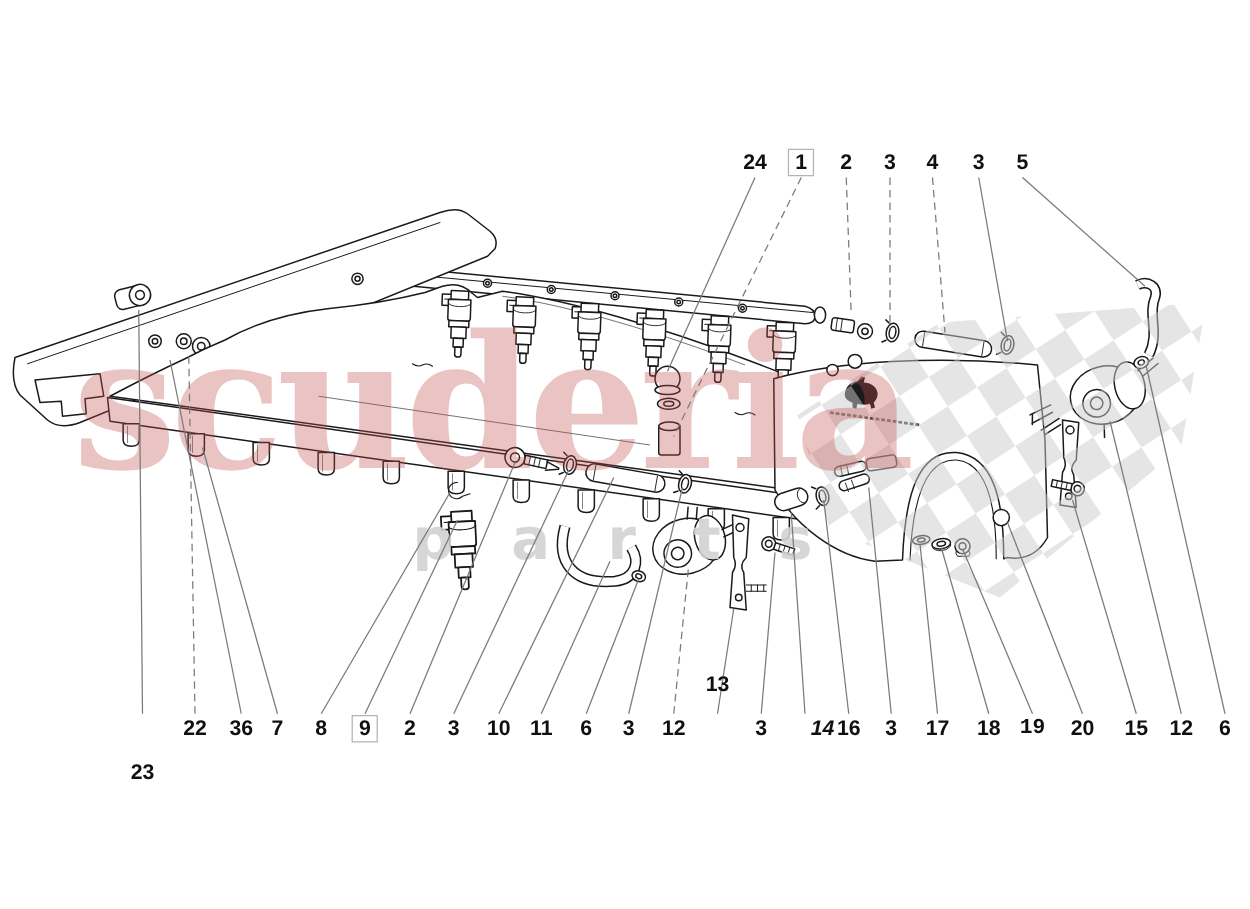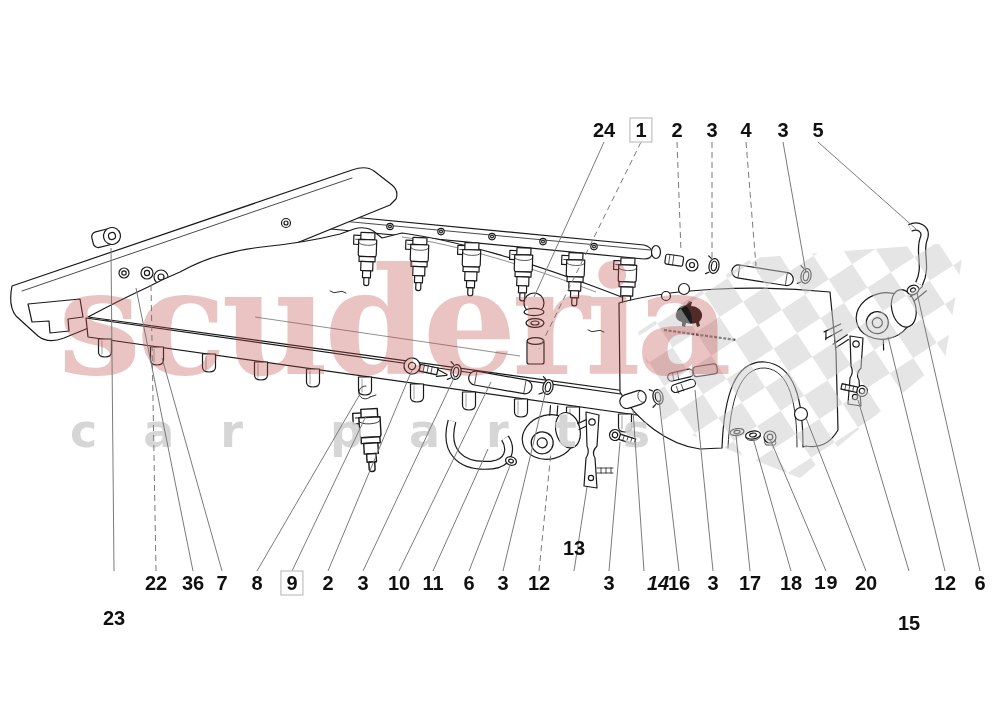--- a/index.html
+++ b/index.html
@@ -5,21 +5,21 @@
   html,body{margin:0;padding:0;background:#fff;}
   #stage{position:relative;width:1000px;height:727px;background:#fff;overflow:hidden;
          font-family:"Liberation Sans",sans-serif;}
   #art,#leaders{position:absolute;left:0;top:0;}
   .p{fill:#fff;stroke:#1a1a1a;stroke-width:1.2;stroke-linejoin:round;stroke-linecap:round;}
   .l{fill:none;stroke:#1a1a1a;stroke-width:0.9;stroke-linecap:round;}
   .thin{fill:none;stroke:#2a2a2a;stroke-width:0.7;opacity:.75;}
   .ink{fill:#1a1a1a;stroke:none;}
   .leader{stroke:#7a7a7a;stroke-width:1;}
   .leader.dash{stroke-dasharray:6 4;}
-  .callout{position:absolute;transform:translate(-50%,-50%);font-weight:bold;font-size:20px;
+  .callout{position:absolute;transform:translate(-50%,-50%);font-weight:bold;font-size:17px;
            color:#101010;letter-spacing:0;white-space:nowrap;}
   .callout.boxed{border:1px solid #b3b3b3;background:#fff;padding:0 5px;}
   #wm-brand{position:absolute;left:58px;top:248px;font-family:"DejaVu Serif",serif;font-weight:bold;
             font-size:148px;line-height:1;letter-spacing:-5px;color:#c24b4b;opacity:.33;pointer-events:none;}
   .wm-tag{position:absolute;top:408px;font-family:"DejaVu Sans",sans-serif;font-weight:bold;
           font-size:46px;line-height:1;color:#d2d2d2;opacity:.9;pointer-events:none;}
   #wm-tag-1{left:70px;letter-spacing:46px;}
   #wm-tag-2{left:330px;letter-spacing:46px;}
 </style>
 </head>
@@ -257,21 +257,20 @@
       <path d="M4,0 L17,2 L15,32 Q9,38 13,44 L15,70 L2,68 L4,42 Q8,36 5,30 Z"></path>
       <circle cx="10" cy="8" r="3.2"></circle>
         <circle cx="9" cy="61" r="2.6"></circle>
     </g>
     <use class="p" href="#boltdef" transform="translate(862,391) rotate(192)"></use>
 
     <polygon points="638,332 752,258 965,242 945,358 800,478 664,424" fill="url(#chk)" opacity="0.5"></polygon>
   </svg>
 
   <div id="wm-brand">scuderia</div>
-  <div id="wm-tag-1" class="wm-tag">car</div>
   <div id="wm-tag-2" class="wm-tag">parts</div>
 
   <svg id="leaders" width="1000" height="727" viewBox="0 0 1000 727">
       <line x1="604" y1="142" x2="534" y2="297" class="leader"></line>
       <line x1="641" y1="142" x2="539" y2="349" class="leader dash"></line>
       <line x1="677" y1="142" x2="681" y2="252" class="leader dash"></line>
       <line x1="712" y1="142" x2="712" y2="263" class="leader dash"></line>
       <line x1="746" y1="142" x2="756" y2="266" class="leader dash"></line>
       <line x1="783" y1="142" x2="806" y2="273" class="leader"></line>
       <line x1="818" y1="142" x2="916" y2="229" class="leader"></line>
@@ -323,16 +322,16 @@
     <div class="callout" style="left: 539px; top: 583px;">12</div>
     <div class="callout" style="left: 574px; top: 548px;">13</div>
     <div class="callout" style="left: 609px; top: 583px;">3</div>
     <div class="callout" style="left: 658px; top: 583px; font-style: italic;">14</div>
     <div class="callout" style="left: 679px; top: 583px;">16</div>
     <div class="callout" style="left: 713px; top: 583px;">3</div>
     <div class="callout" style="left: 750px; top: 583px;">17</div>
     <div class="callout" style="left: 791px; top: 583px;">18</div>
     <div class="callout" style="left: 826px; top: 583px; font-family: Liberation Mono, monospace;">19</div>
     <div class="callout" style="left: 866px; top: 583px;">20</div>
-    <div class="callout" style="left: 909px; top: 583px; margin-top: 40px;">15</div>
+    <div class="callout" style="left: 909px; top: 583px;">15</div>
     <div class="callout" style="left: 945px; top: 583px;">12</div>
     <div class="callout" style="left: 980px; top: 583px;">6</div>
   </div>
 
 </body></html>

